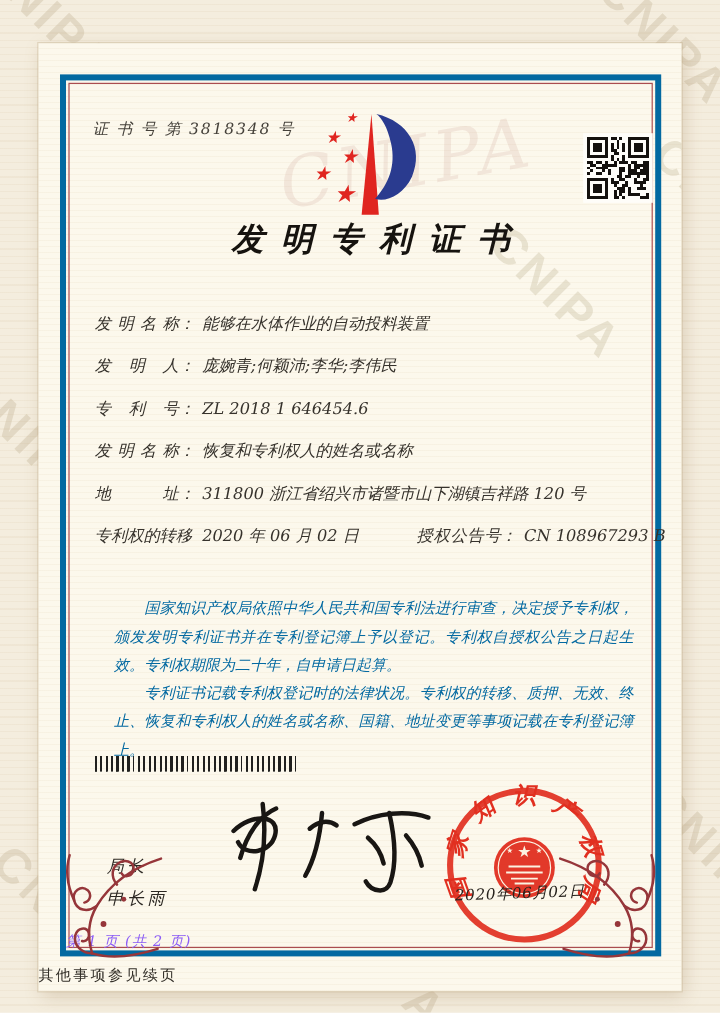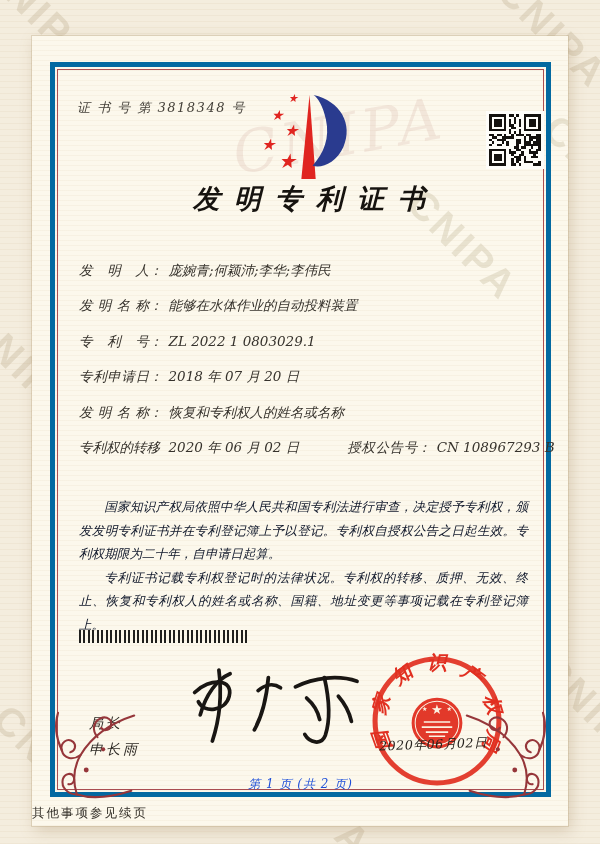--- a/index.html
+++ b/index.html
@@ -32,43 +32,43 @@
   .qr svg{width:54px;height:54px;fill:#14110e;}
   .title{position:absolute;left:0;right:0;top:114px;text-align:center;font-size:27px;
          font-weight:600;color:#16130f;letter-spacing:14px;text-indent:14px;padding-left:17px;}
   
   .fields{position:absolute;left:24px;right:20px;top:194px;font-size:13.5px;color:#36322c;}
   .frow{height:35.4px;line-height:18px;white-space:nowrap;}
   .flabel{display:inline-block;width:70px;text-align:justify;text-align-last:justify;}
   .fcolon{display:inline-block;margin-right:6px;}
   .fpair2{margin-left:48px;}
   
-  .paras{position:absolute;left:24px;right:18px;top:428px;font-size:12.6px;line-height:23.5px;
-         color:#0f172a;text-align:justify;}
+  .paras{position:absolute;left:40px;right:18px;top:428px;font-size:12.6px;line-height:23.5px;
+         color:#0369a1;text-align:justify;}
   .paras p{margin:0;text-indent:2em;}
   
   .barcode{position:absolute;left:24px;top:563px;width:168px;height:13px;
     background:
       repeating-linear-gradient(90deg,#20201e 0 1.5px,transparent 1.5px 4.5px),
       repeating-linear-gradient(90deg,#20201e 0 2px,transparent 2px 9px);}
   
   .signoff{position:absolute;left:34px;top:630px;font-size:14px;line-height:26px;
            letter-spacing:3px;color:#2c2823;margin-top:13px;}
   .signature{position:absolute;left:118px;top:590px;width:215px;height:112px;}
   .signature svg{width:100%;height:100%;}
   
   .seal{position:absolute;left:316px;top:588px;width:132px;height:132px;}
   .seal svg{width:132px;height:132px;overflow:visible;}
   .seal-char{font-size:19px;font-weight:700;fill:#e12f20;
              font-family:"DejaVu Serif","Liberation Serif",serif;}
   .seal-date{font-size:12.5px;fill:#26221d;letter-spacing:0.5px;
              font-family:"DejaVu Serif","Liberation Serif",serif;}
   
-  .pagination{position:absolute;left:0;right:0;top:709px;text-align:center;font-size:12px;
-              letter-spacing:1px;color:#1d4ed8;}
+  .pagination{position:absolute;left:0;right:0;top:709px;text-align:left;font-size:12px;
+              letter-spacing:1px;color:#8b5cf6;}
   .footer-note{position:absolute;left:0;right:0;top:769px;text-align:left;font-size:12.5px;
                letter-spacing:2px;color:#332f28;font-family:Liberation Mono, monospace;}
   .flourish{position:absolute;bottom:-10px;width:94px;height:94px;}
   .flourish-left{left:-12px;}
   .flourish-right{right:-12px;transform:scaleX(-1);}
 </style>
 </head>
 <body>
 
 <div class="stage">
@@ -240,33 +240,33 @@
             <rect x="18" y="20" width="1" height="1"></rect>
             <rect x="19" y="20" width="1" height="1"></rect>
             <rect x="20" y="20" width="1" height="1"></rect>
           </svg>
         </div>
 
       <div class="title">发明专利证书</div>
 
       <div class="fields">
         <div class="frow">
+          <span class="flabel">发明名称</span><span class="fcolon">：</span><span>能够在水体作业的自动投料装置</span>
+        </div>
+        <div class="frow">
           <span class="flabel">发明人</span><span class="fcolon">：</span><span>庞婉青;何颖沛;李华;李伟民</span>
         </div>
         <div class="frow">
-          <span class="flabel">发明名称</span><span class="fcolon">：</span><span>能够在水体作业的自动投料装置</span>
-        </div>
-        <div class="frow">
-          <span class="flabel">专利号</span><span class="fcolon">：</span><span>ZL 2022 1 0803029.1</span>
-        </div>
-        <div class="frow">
-          <span class="flabel">专利申请日</span><span class="fcolon">：</span><span>2018 年 07 月 20 日</span>
+          <span class="flabel">专利号</span><span class="fcolon">：</span><span>ZL 2018 1 646454.6</span>
         </div>
         <div class="frow">
           <span class="flabel">发明名称</span><span class="fcolon">：</span><span>恢复和专利权人的姓名或名称</span>
+        </div>
+        <div class="frow">
+          <span class="flabel">地址</span><span class="fcolon">：</span><span>311800 浙江省绍兴市诸暨市山下湖镇吉祥路 120 号</span>
         </div>
         <div class="frow">
           <span class="flabel">专利权的转移</span><span class="fcolon">：</span><span>2020 年 06 月 02 日</span><span class="fpair2"><span class="flabel">授权公告号</span><span class="fcolon">：</span><span>CN 108967293 B</span></span>
         </div>
       </div>
 
       <div class="paras">
         <p>国家知识产权局依照中华人民共和国专利法进行审查，决定授予专利权，颁发发明专利证书并在专利登记簿上予以登记。专利权自授权公告之日起生效。专利权期限为二十年，自申请日起算。</p>
         <p>专利证书记载专利权登记时的法律状况。专利权的转移、质押、无效、终止、恢复和专利权人的姓名或名称、国籍、地址变更等事项记载在专利登记簿上。</p>
       </div>

